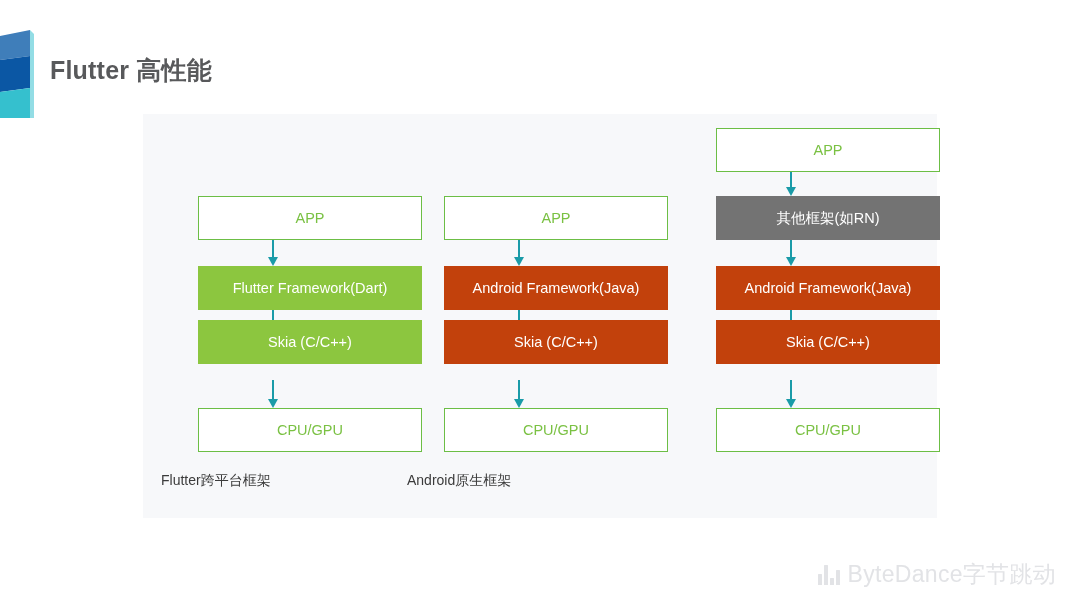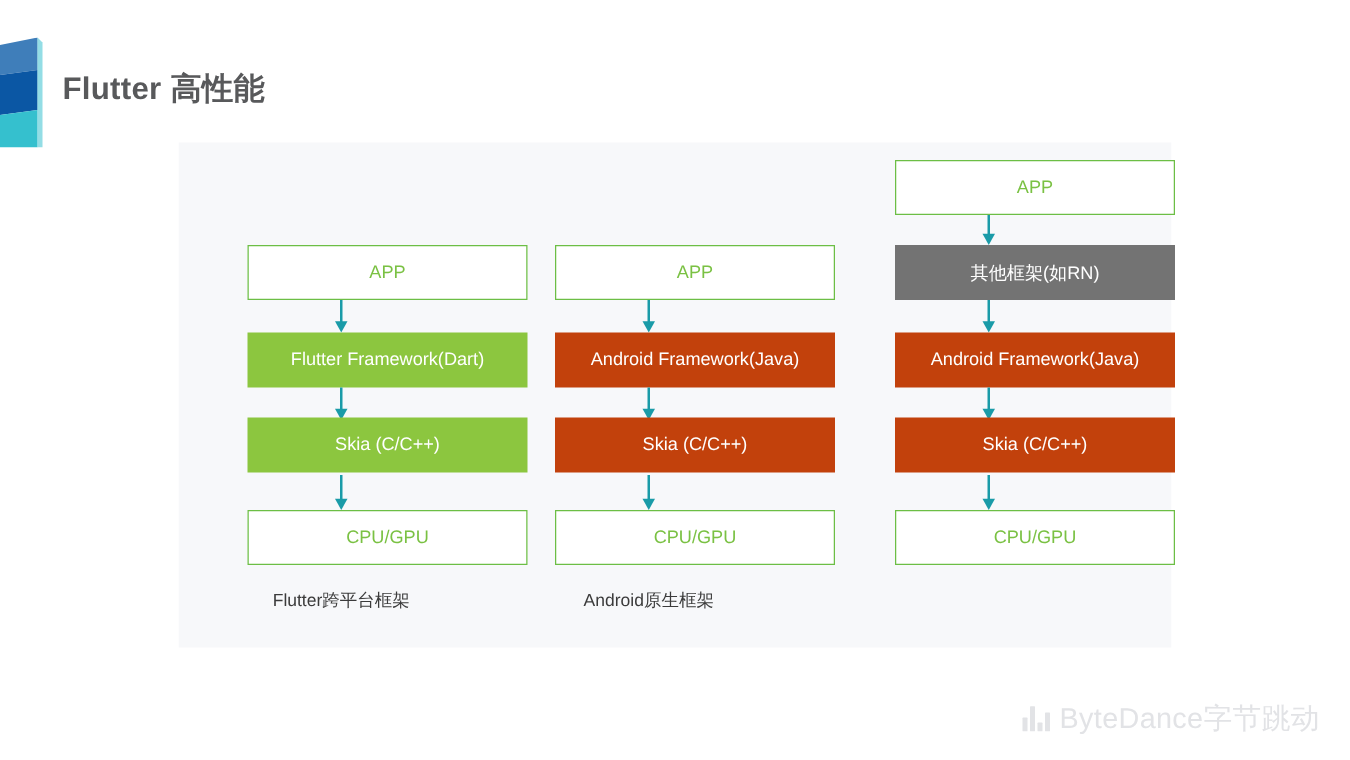--- a/index.html
+++ b/index.html
@@ -43,21 +43,21 @@
     background: #ffffff; border: 1.6px solid #6cbe45; color: #7ac143;
   }
   .node.green { background: #8cc63f; color: #ffffff; border: none; }
   .node.teal  { background: #c2410c; color: #ffffff; border: none; }
   .node.purple{ background: #737373; color: #ffffff; border: none; }
 
   
   .row-top   { top: 14px; }
   .row-1 { top: 82px; }
   .row-2 { top: 152px; }
-  .row-3 { top: 220px; }
+  .row-3 { top: 206px; }
   .row-4 { top: 294px; }
 
   
   .arrow {
     position: absolute; left: 111px; width: 2px;
     background: #1a9ba8;
   }
   .arrow::after {
     content: ""; position: absolute; left: -4px; bottom: -8px;
     width: 0; height: 0;
@@ -66,21 +66,21 @@
     border-top: 9px solid #1a9ba8;
   }
   .arr-a { top: 58px;  height: 16px; }
   .arr-b { top: 126px; height: 18px; }
   .arr-c { top: 196px; height: 18px; }
   .arr-d { top: 266px; height: 20px; }
 
   
   .caption {
     position: absolute; left: 0; top: 358px; width: 224px;
-    text-align: center; font-size: 14px; color: #3b3b3b;
+    text-align: left; font-size: 14px; color: #3b3b3b;
     white-space: nowrap;
   }
 
   
   .footer-logo {
     position: absolute; right: 24px; bottom: 18px;
     display: flex; align-items: center; gap: 8px;
     opacity: 1;
   }
   .bars { display: flex; align-items: flex-end; gap: 2.5px; height: 20px; }

